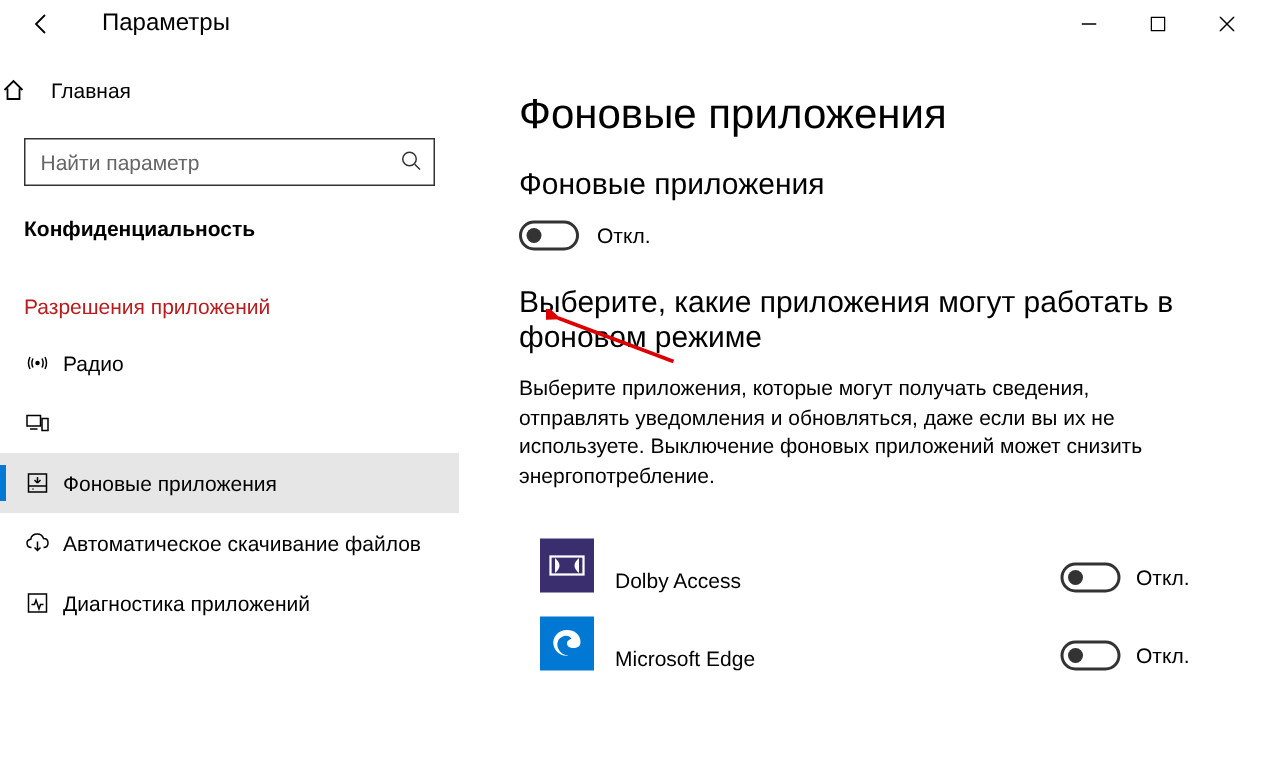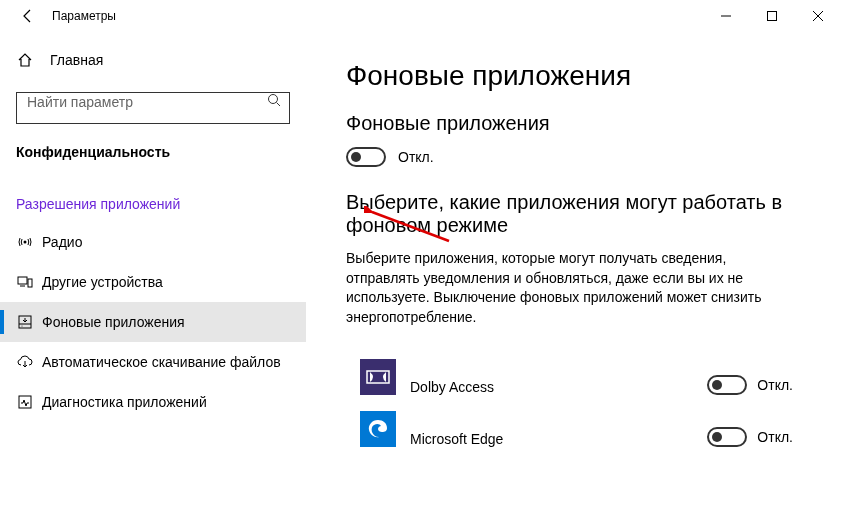--- a/index.html
+++ b/index.html
@@ -21,22 +21,22 @@
     padding-left: 8px;
   }
   .titlebar .back {
     width: 40px;
     display: flex;
     align-items: center;
     justify-content: center;
     font-size: 16px;
   }
   .titlebar .title {
-    font-size: 12px;
-    margin-left: 4px;
+    font-size: 16px;
+    margin-left: 20px;
   }
   .win-controls {
     display: flex;
     margin-left: auto;
   }
   .win-btn {
     width: 46px;
     height: 32px;
     display: flex;
     align-items: center;
@@ -49,47 +49,46 @@
     height: calc(100% - 32px);
   }
   .sidebar {
     width: 306px;
     padding: 8px 0 0 0;
   }
   .home-row {
     display: flex;
     align-items: center;
     height: 40px;
-    padding-left: 16px;
     gap: 16px;
   }
   .search-box {
     margin: 12px 16px 0 16px;
     height: 32px;
     border: 1px solid #333;
     display: flex;
-    align-items: flex-start;
+    align-items: center;
     padding: 0 8px;
   }
   .search-box input {
     border: none;
     outline: none;
     flex: 1;
     font-size: 14px;
     background: transparent;
   }
   .search-box input::placeholder { color: #666; }
   .search-icon { font-size: 14px; color: #333; }
   .section-title {
     font-weight: 600;
     padding: 20px 16px 8px 16px;
     font-size: 14px;
   }
   .group-title {
-    color: #6d28d9;
+    color: #b91c1c;
     padding: 28px 16px 10px 16px;
     font-size: 14px;
   }
   .nav-item {
     display: flex;
     align-items: center;
     height: 40px;
     padding-left: 16px;
     gap: 8px;
     position: relative;
@@ -257,21 +256,20 @@
     </div>
 
     <div class="nav-item">
       <span class="nav-icon">
         <svg width="16" height="16" viewBox="0 0 16 16">
             <rect x="1" y="3" width="9" height="7" stroke="#000" fill="none"></rect>
             <rect x="11" y="5" width="4" height="8" stroke="#000" fill="none"></rect>
             <line x1="3" y1="12" x2="8" y2="12" stroke="#000"></line>
           </svg>
       </span>
-      <span>Другие устройства</span>
     </div>
 
     <div class="nav-item selected">
       <span class="nav-icon">
         <svg width="16" height="16" viewBox="0 0 16 16">
             <rect x="2" y="2" width="12" height="12" stroke="#000" fill="none"></rect>
             <line x1="2" y1="10" x2="14" y2="10" stroke="#000"></line>
             <circle cx="5" cy="12" r="0.5" fill="#000"></circle>
             <line x1="8" y1="4" x2="8" y2="8" stroke="#000"></line>
             <line x1="6" y1="6" x2="8" y2="8" stroke="#000"></line>

